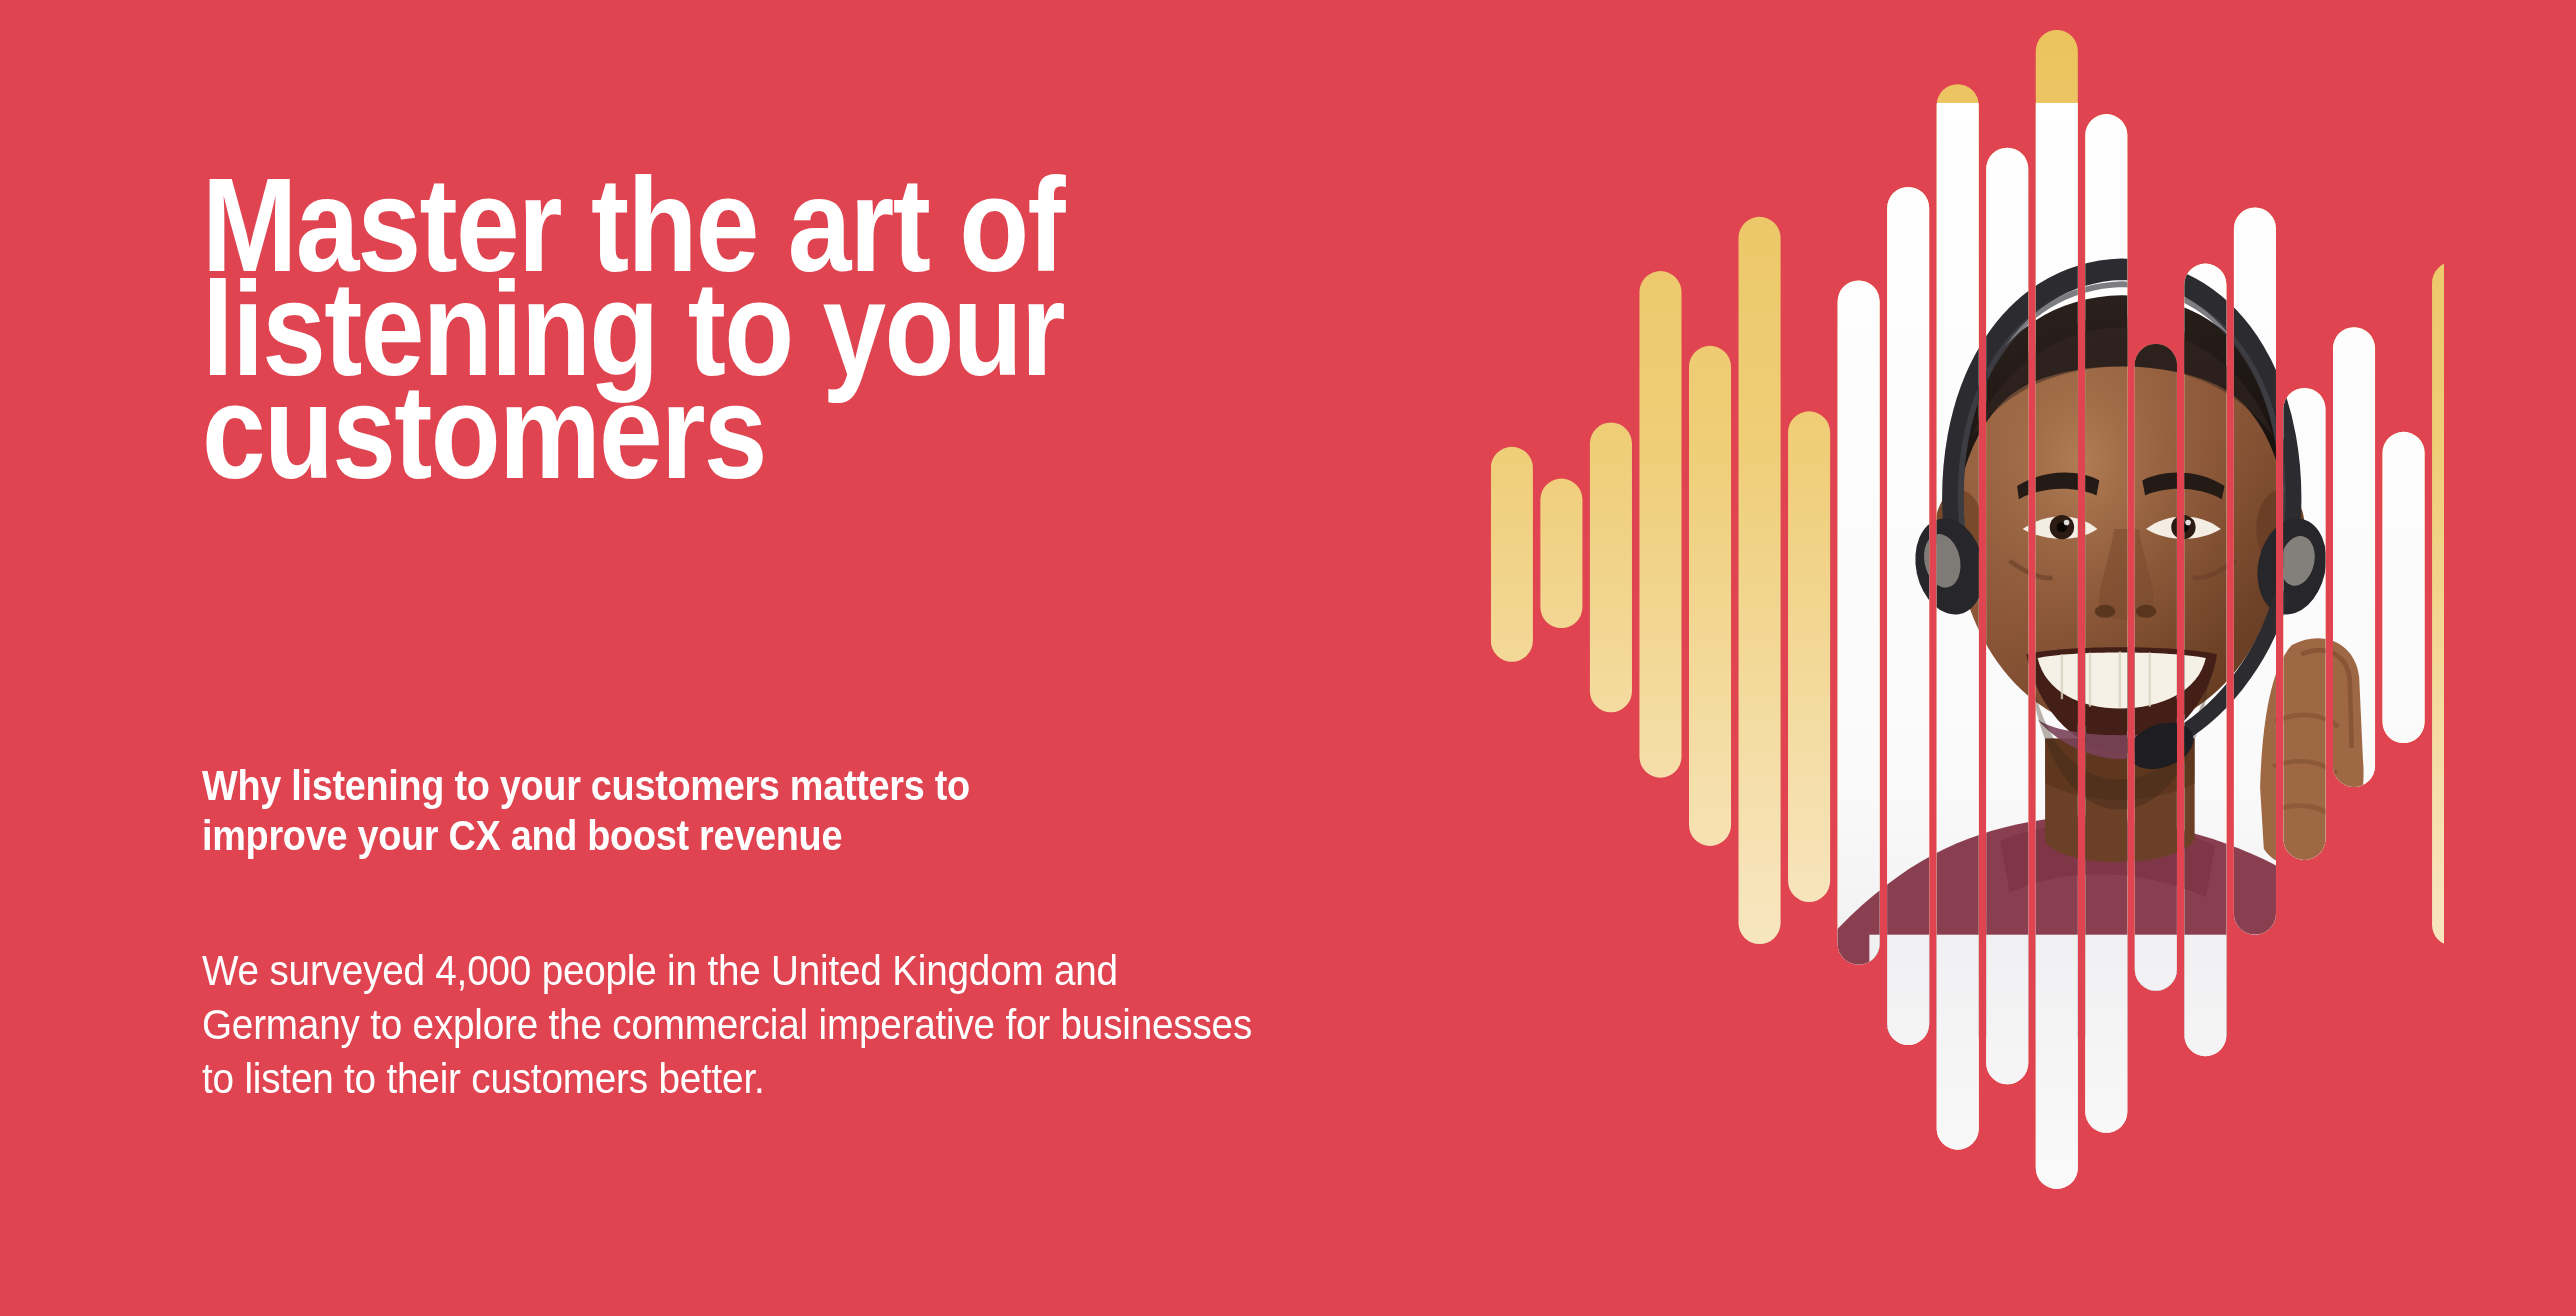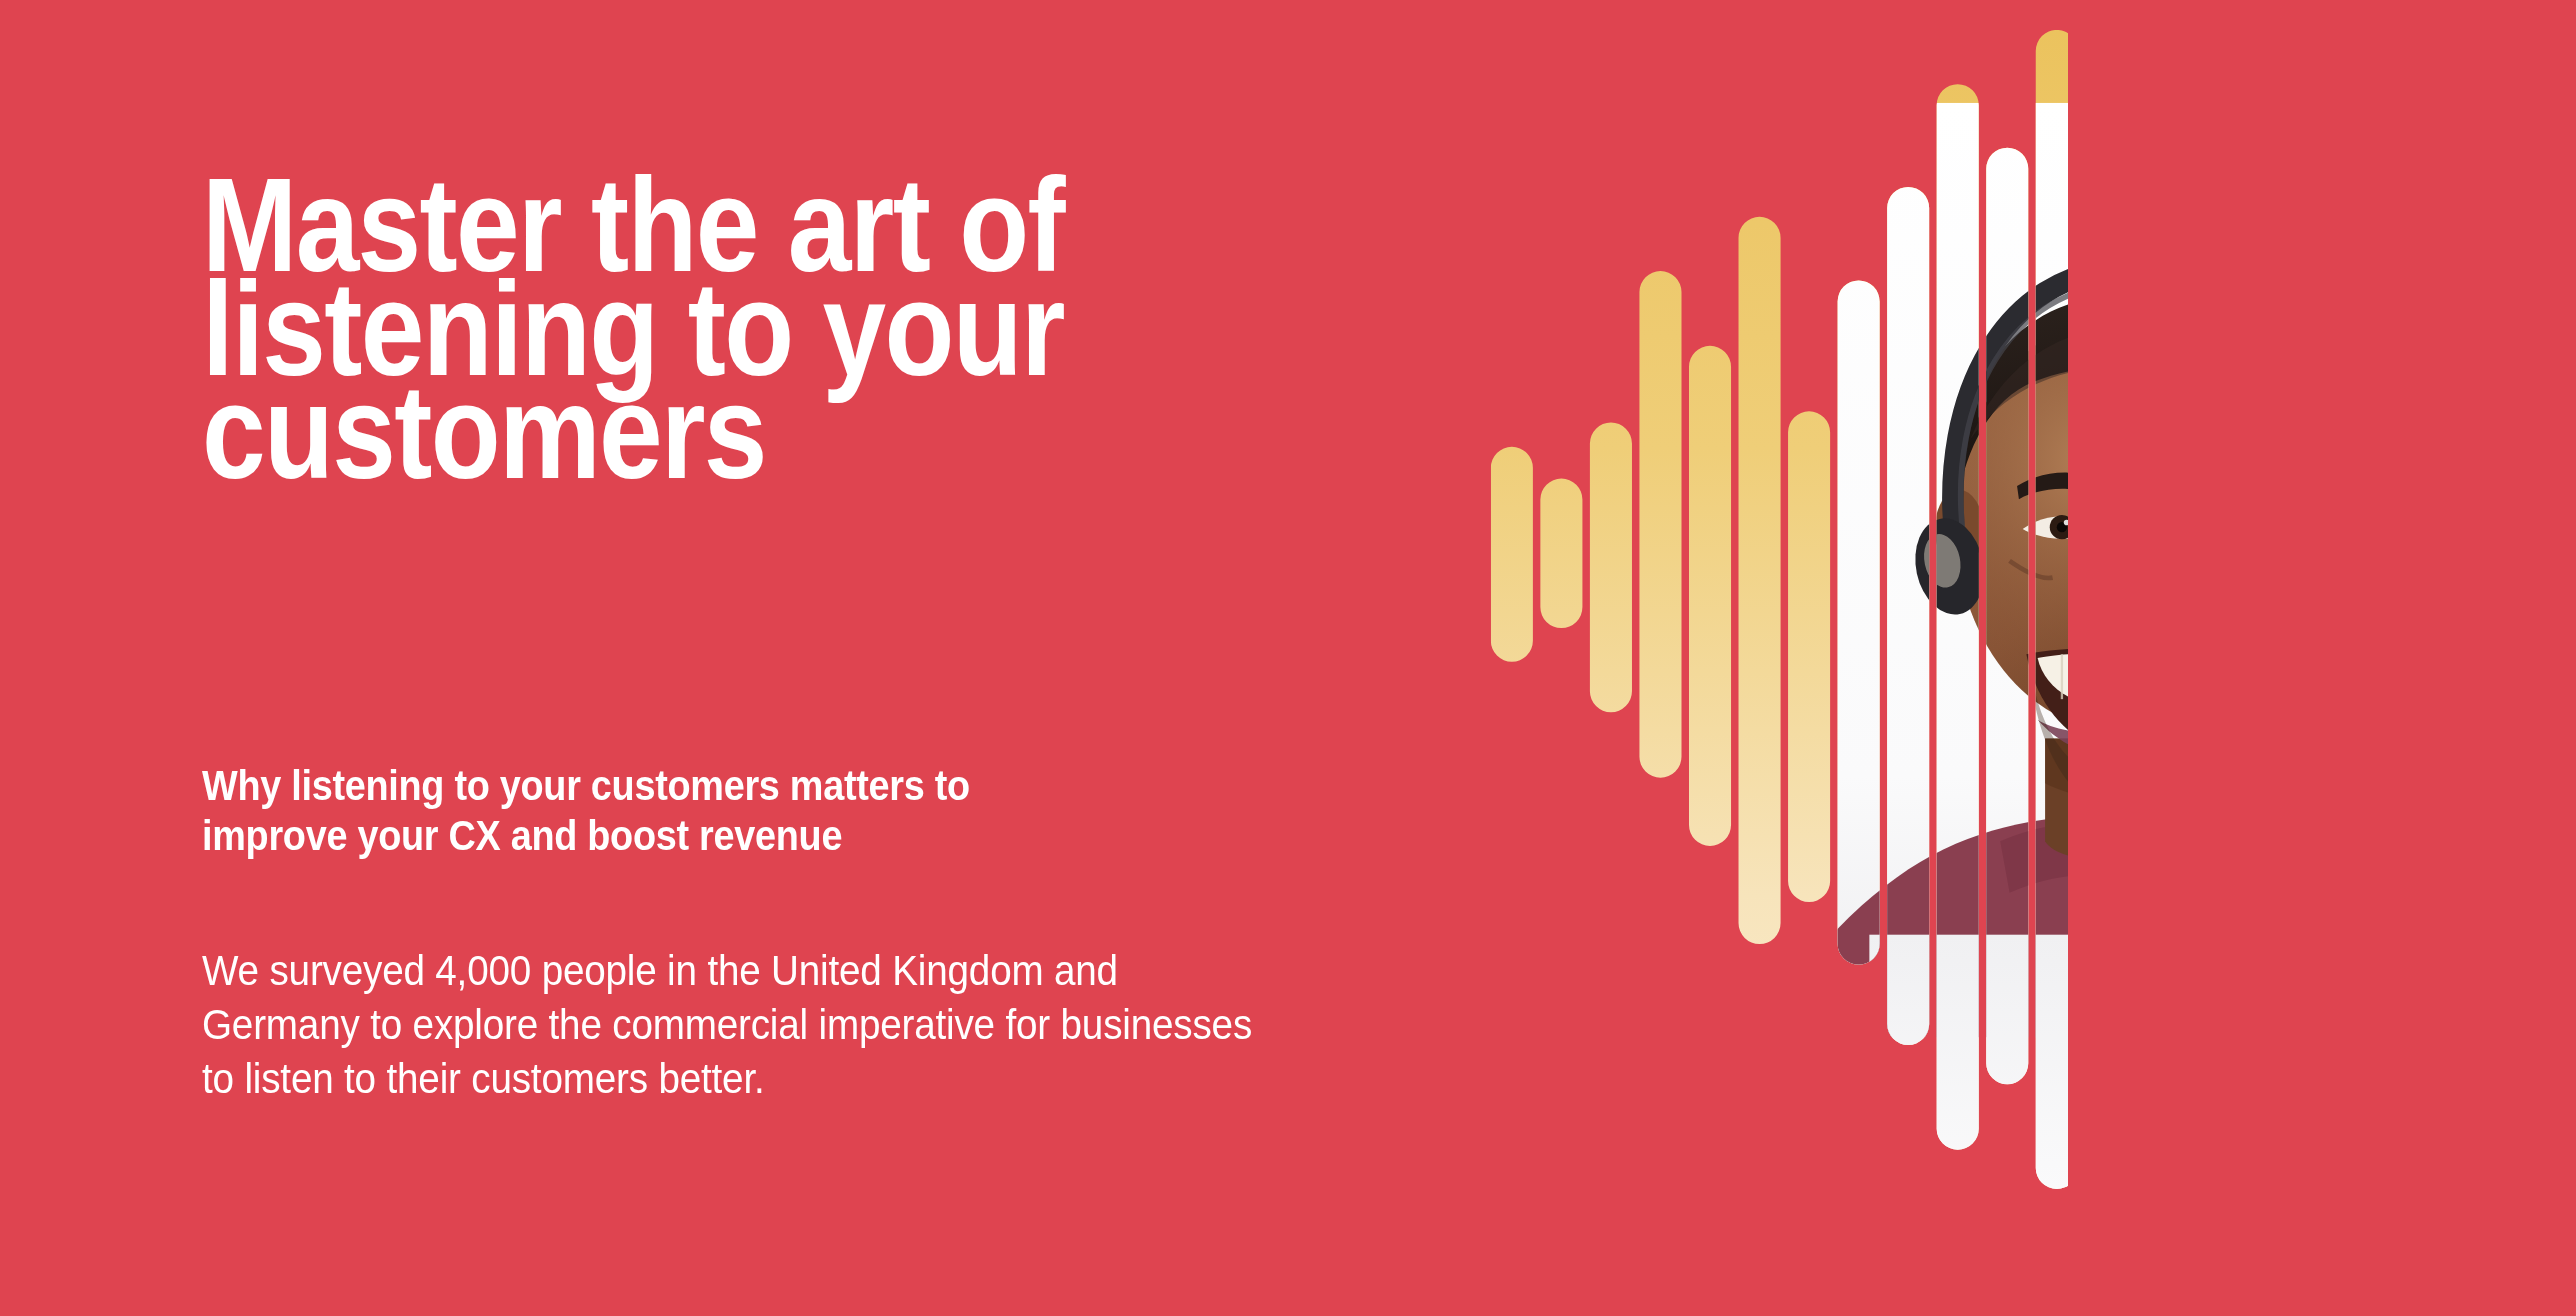--- a/index.html
+++ b/index.html
@@ -2,21 +2,21 @@
 <html style="font-size:15px"><head>
 <meta charset="utf-8">
 <style>
   html, body {
     margin: 0;
     padding: 0;
     background: #DF4450;
   }
   #page {
     position: relative;
-    width: 2068px;
+    width: 2444px;
     height: 1317px;
     overflow: hidden;
     background: #DF4450;
     font-family: "Liberation Sans", "DejaVu Sans", sans-serif;
   }
 
   
   #text-block {
     position: absolute;
     left: 202px;

